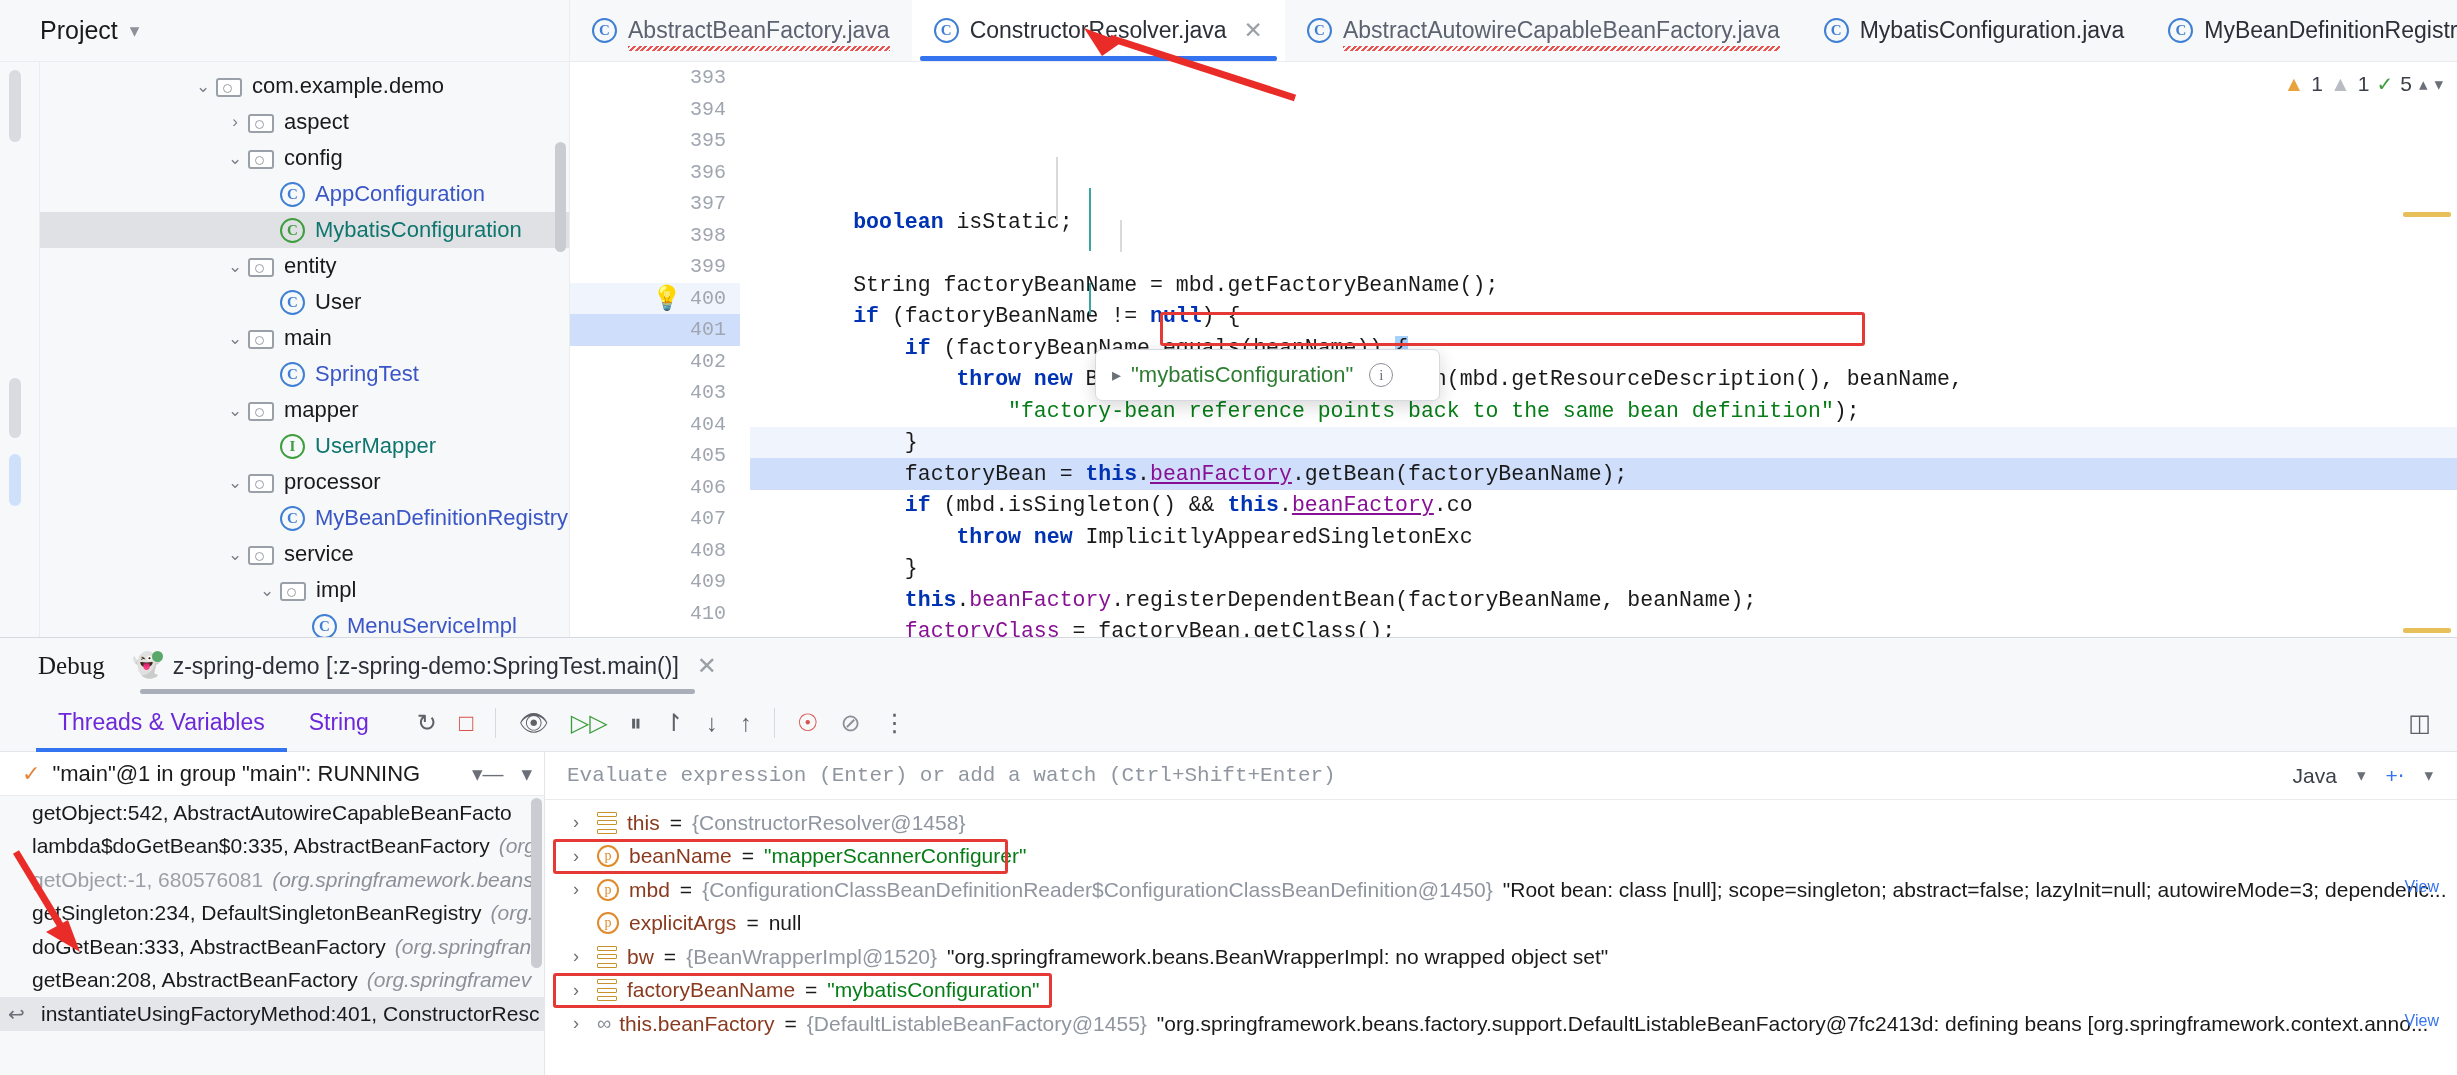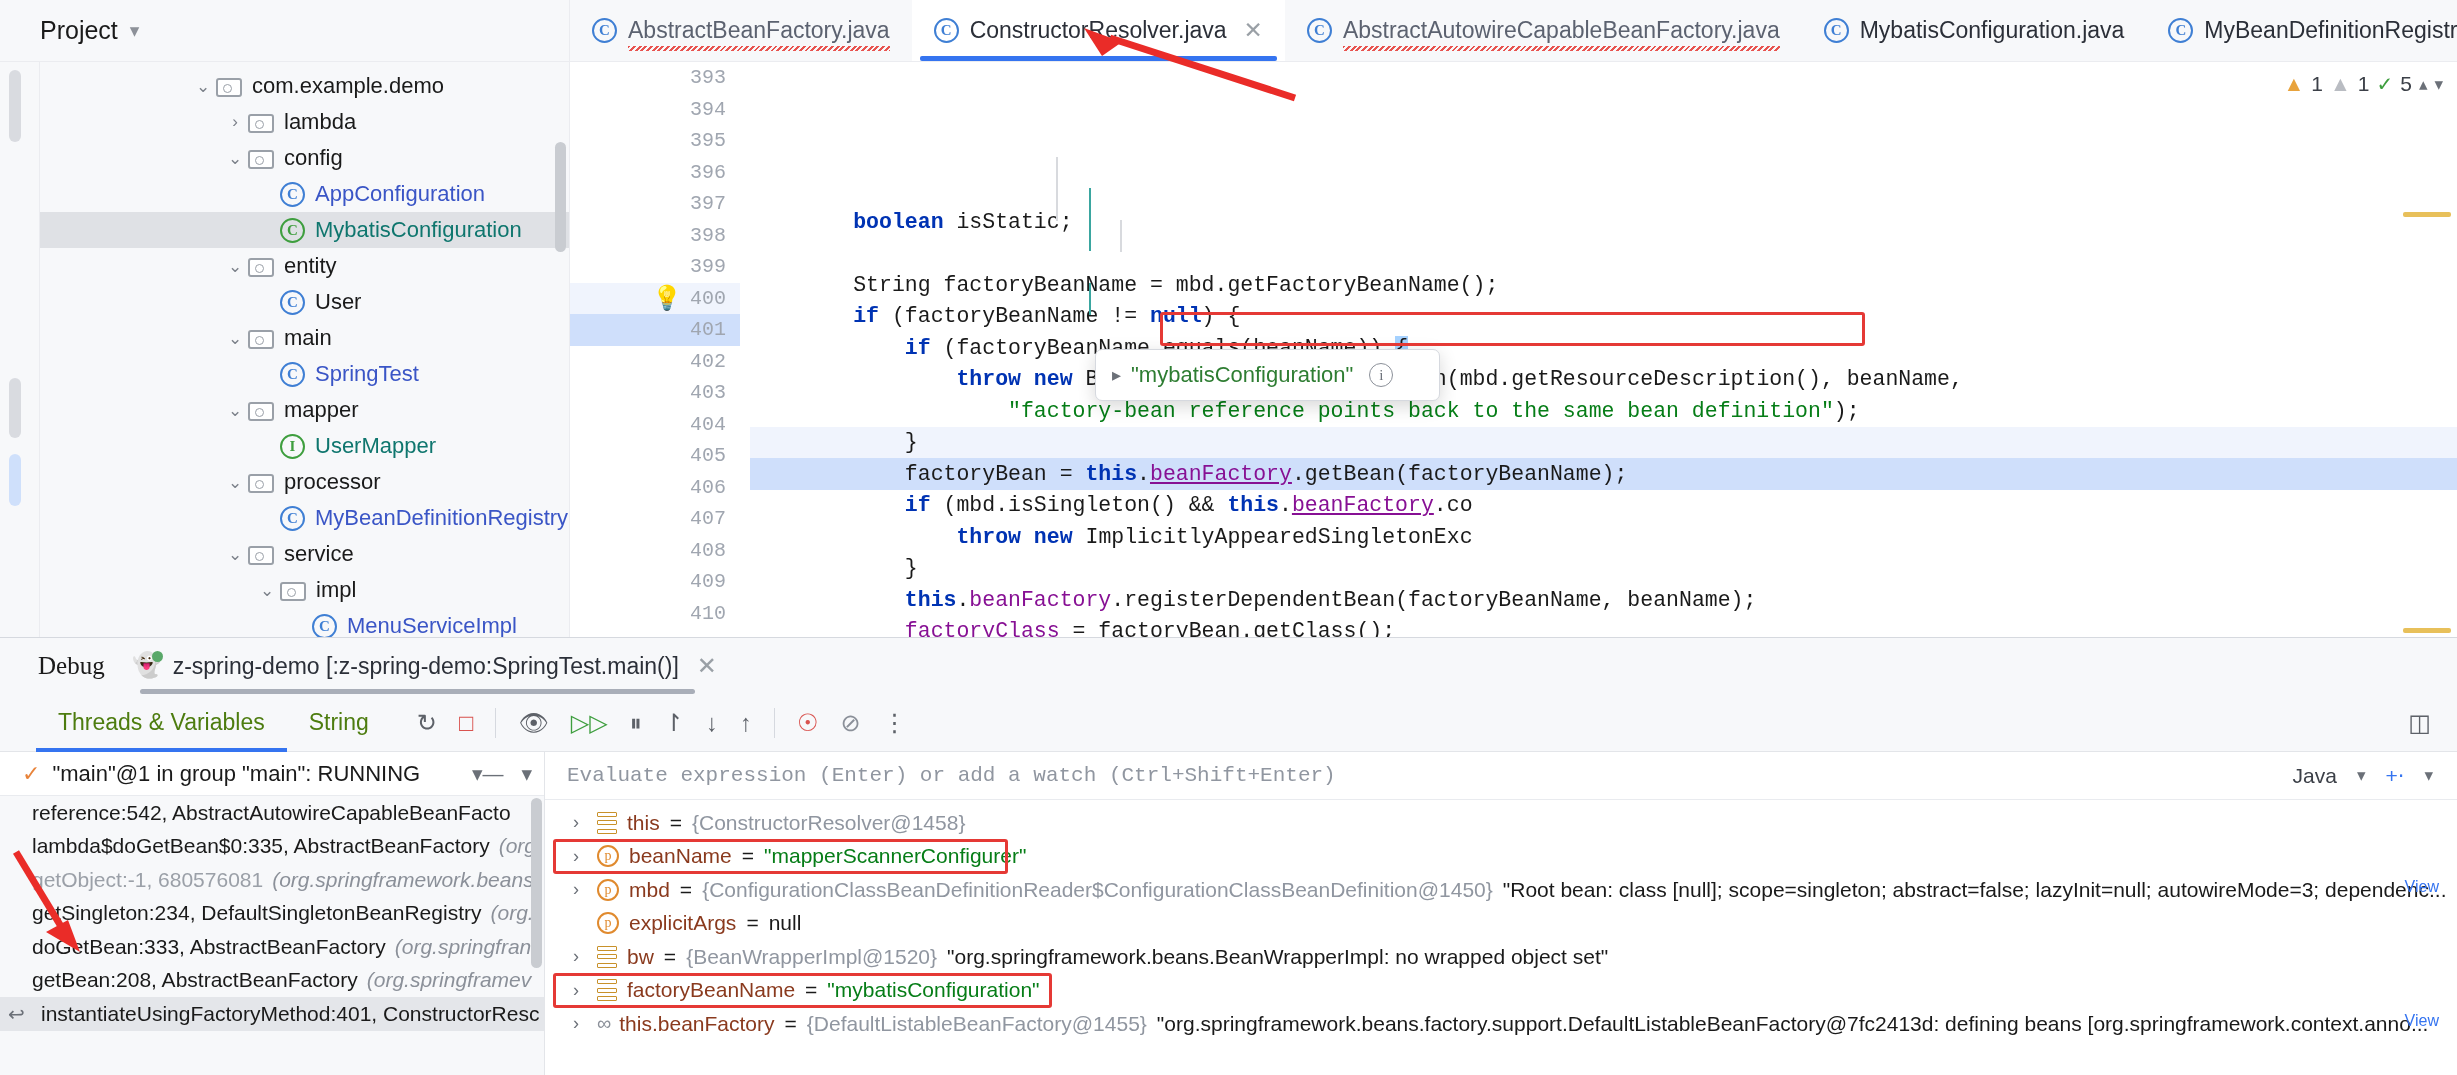--- a/index.html
+++ b/index.html
@@ -141,21 +141,21 @@
   .debug { position:absolute; left:0; right:0; top:637px; bottom:0; background:#f7f8fa; border-top:1px solid #d6d9df; }
   .dbg-header { display:flex; align-items:center; height:56px; padding-left:38px; gap:28px; position:relative; }
   .dbg-title { font-size:25px; color:#1a1a1a;font-family:Liberation Serif, serif; }
   .dbg-config { display:flex; align-items:center; gap:12px; font-size:23px; color:#2b2f38; position:relative; }
   .ghost-ico { position:relative; width:28px; height:26px; color:#6b7078; font-size:24px; line-height:1; }
   .ghost-dot { position:absolute; right:-2px; top:-2px; width:11px; height:11px; border-radius:50%; background:#59a869; }
   .dbg-close { color:#9aa0a6; font-size:24px; margin-left:6px; }
   .dbg-underline { position:absolute; left:140px; width:555px; bottom:0; height:5px; background:#a9aeb8; border-radius:3px; }
 
   .dbg-tabs { display:flex; align-items:center; height:58px; padding-left:36px; gap:0; position:relative; border-bottom:1px solid #e3e5e9; }
-  .dtab { font-size:23px; color:#4d7c0f; padding:0 22px; height:100%; display:flex; align-items:center; position:relative; cursor:pointer; }
+  .dtab { font-size:23px; color:#6d28d9; padding:0 22px; height:100%; display:flex; align-items:center; position:relative; cursor:pointer; }
   .dtab.active::after { content:""; position:absolute; left:0; right:0; bottom:-1px; height:4px; background:#3574f0; }
   .dtools { display:flex; align-items:center; gap:22px; margin-left:26px; color:#5d6168; font-size:24px; }
   .vsep { width:1px; height:30px; background:#d6d9df; }
   .dbg-right-ico { margin-left:auto; margin-right:26px; color:#5d6168; font-size:24px; }
 
   .dbg-body { display:flex; position:absolute; left:0; right:0; top:114px; bottom:0; }
   .frames { width:545px; border-right:1px solid #e3e5e9; position:relative; background:#f7f8fa; }
   .thread-row { display:flex; align-items:center; height:44px; padding:0 12px 0 22px; gap:12px; background:#fff; border-bottom:1px solid #e9ebef; }
   .thread-txt { font-size:22px; color:#1a1a1a; white-space:nowrap; }
   .thread-chk { color:#e8833a; font-size:22px; }
@@ -247,21 +247,21 @@
 
     <div class="tree" id="tree">
         <div class="trow" style="padding-left: 150px;">
           <span class="tarrow">⌄</span>
           <span class="folder"></span>
           <span class="tlabel">com.example.demo</span>
         </div>
         <div class="trow" style="padding-left: 182px;">
           <span class="tarrow">›</span>
           <span class="folder"></span>
-          <span class="tlabel">lambda</span>
+          <span class="tlabel">aspect</span>
         </div>
         <div class="trow" style="padding-left: 182px;">
           <span class="tarrow">⌄</span>
           <span class="folder"></span>
           <span class="tlabel">config</span>
         </div>
         <div class="trow" style="padding-left: 214px;">
           <span class="tarrow"></span>
           <span class="ico-wrap">
             <span class="cls-ico">C</span>
@@ -440,21 +440,21 @@
         <div class="thread-row">
           <span class="thread-chk">✓</span>
           <span class="thread-txt">"main"@1 in group "main": RUNNING</span>
           <span class="thread-tools">
             <span>▾―</span>
             <span>▾</span>
           </span>
         </div>
         <div id="frameslist">
             <div class="frow">
-              <span>reference:542, AbstractAutowireCapableBeanFacto</span>
+              <span>getObject:542, AbstractAutowireCapableBeanFacto</span>
             </div>
             <div class="frow">
               <span>lambda$doGetBean$0:335, AbstractBeanFactory </span>
               <span class="pkg">(org</span>
             </div>
             <div class="frow dim">
               <span>getObject:-1, 680576081 </span>
               <span class="pkg">(org.springframework.beans</span>
             </div>
             <div class="frow">

